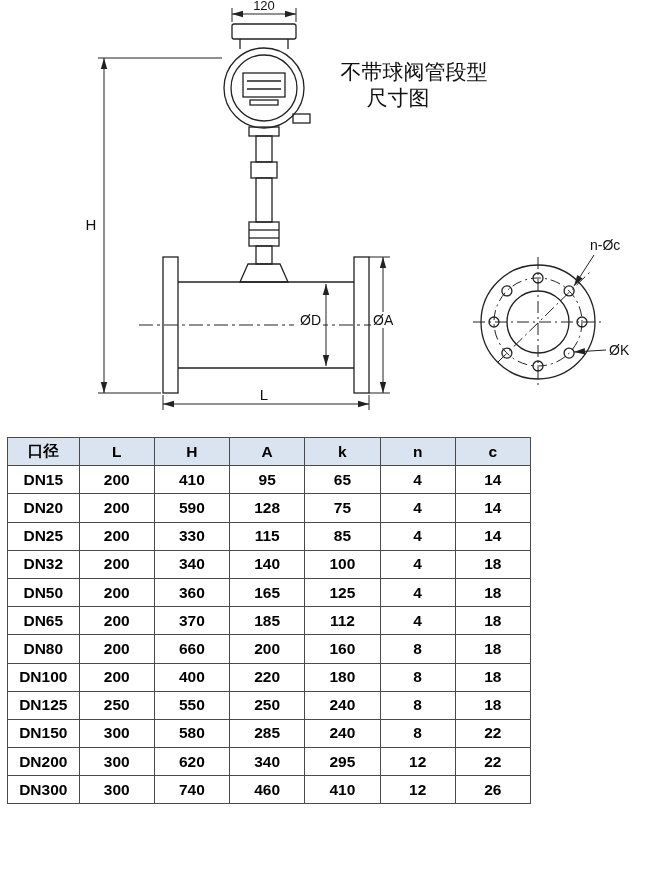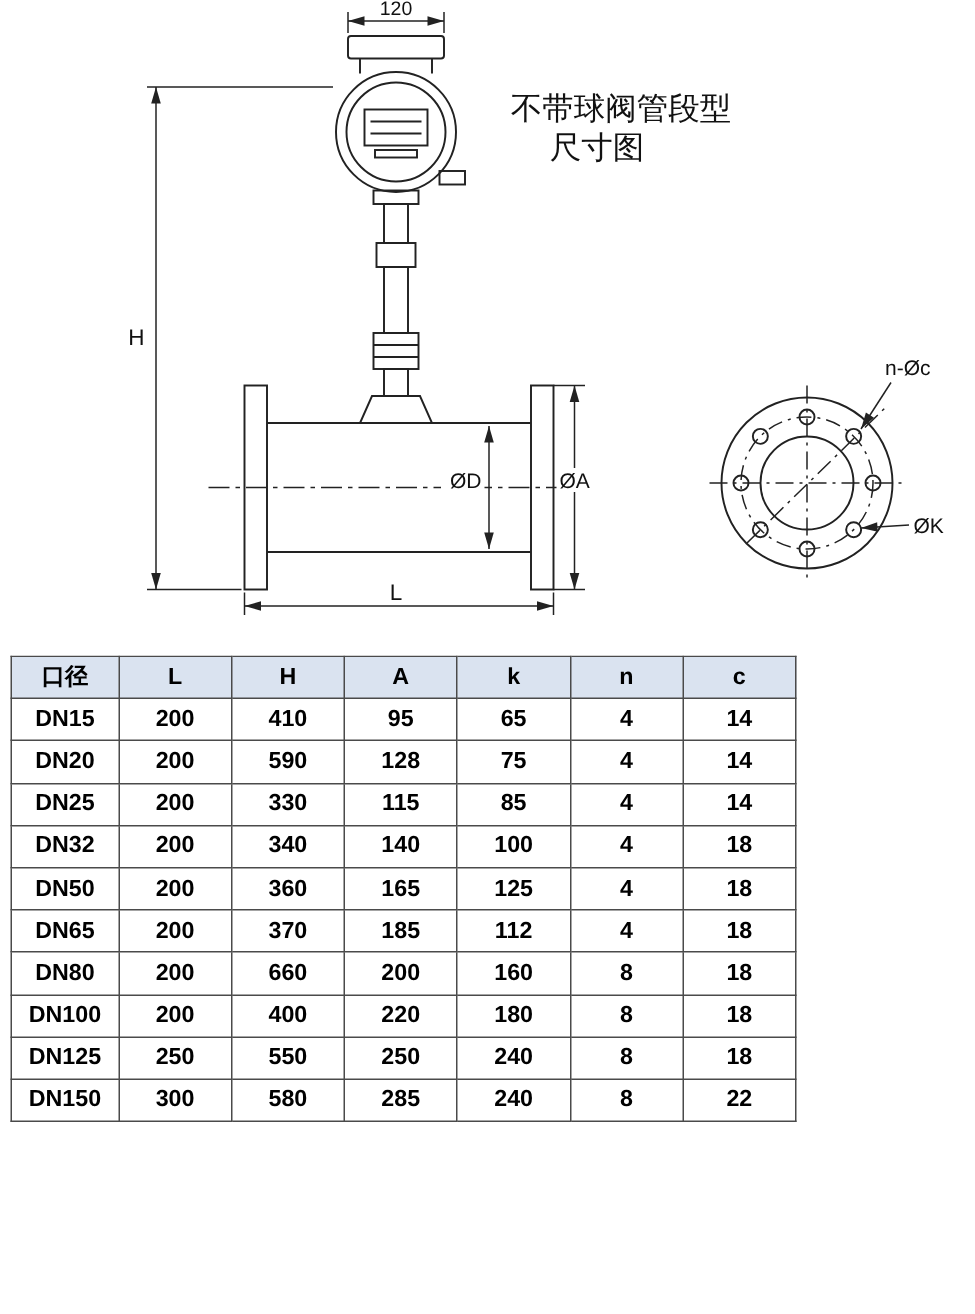--- a/index.html
+++ b/index.html
@@ -225,14 +225,32 @@
       </tr>
       <tr>
         <td>DN150</td>
         <td>300</td>
         <td>580</td>
         <td>285</td>
         <td>240</td>
         <td>8</td>
         <td>22</td>
       </tr>
+      <tr>
+        <td>DN200</td>
+        <td>300</td>
+        <td>620</td>
+        <td>340</td>
+        <td>295</td>
+        <td>12</td>
+        <td>22</td>
+      </tr>
+      <tr>
+        <td>DN300</td>
+        <td>300</td>
+        <td>740</td>
+        <td>460</td>
+        <td>410</td>
+        <td>12</td>
+        <td>26</td>
+      </tr>
     </tbody>
 </table>
 
 </body></html>

